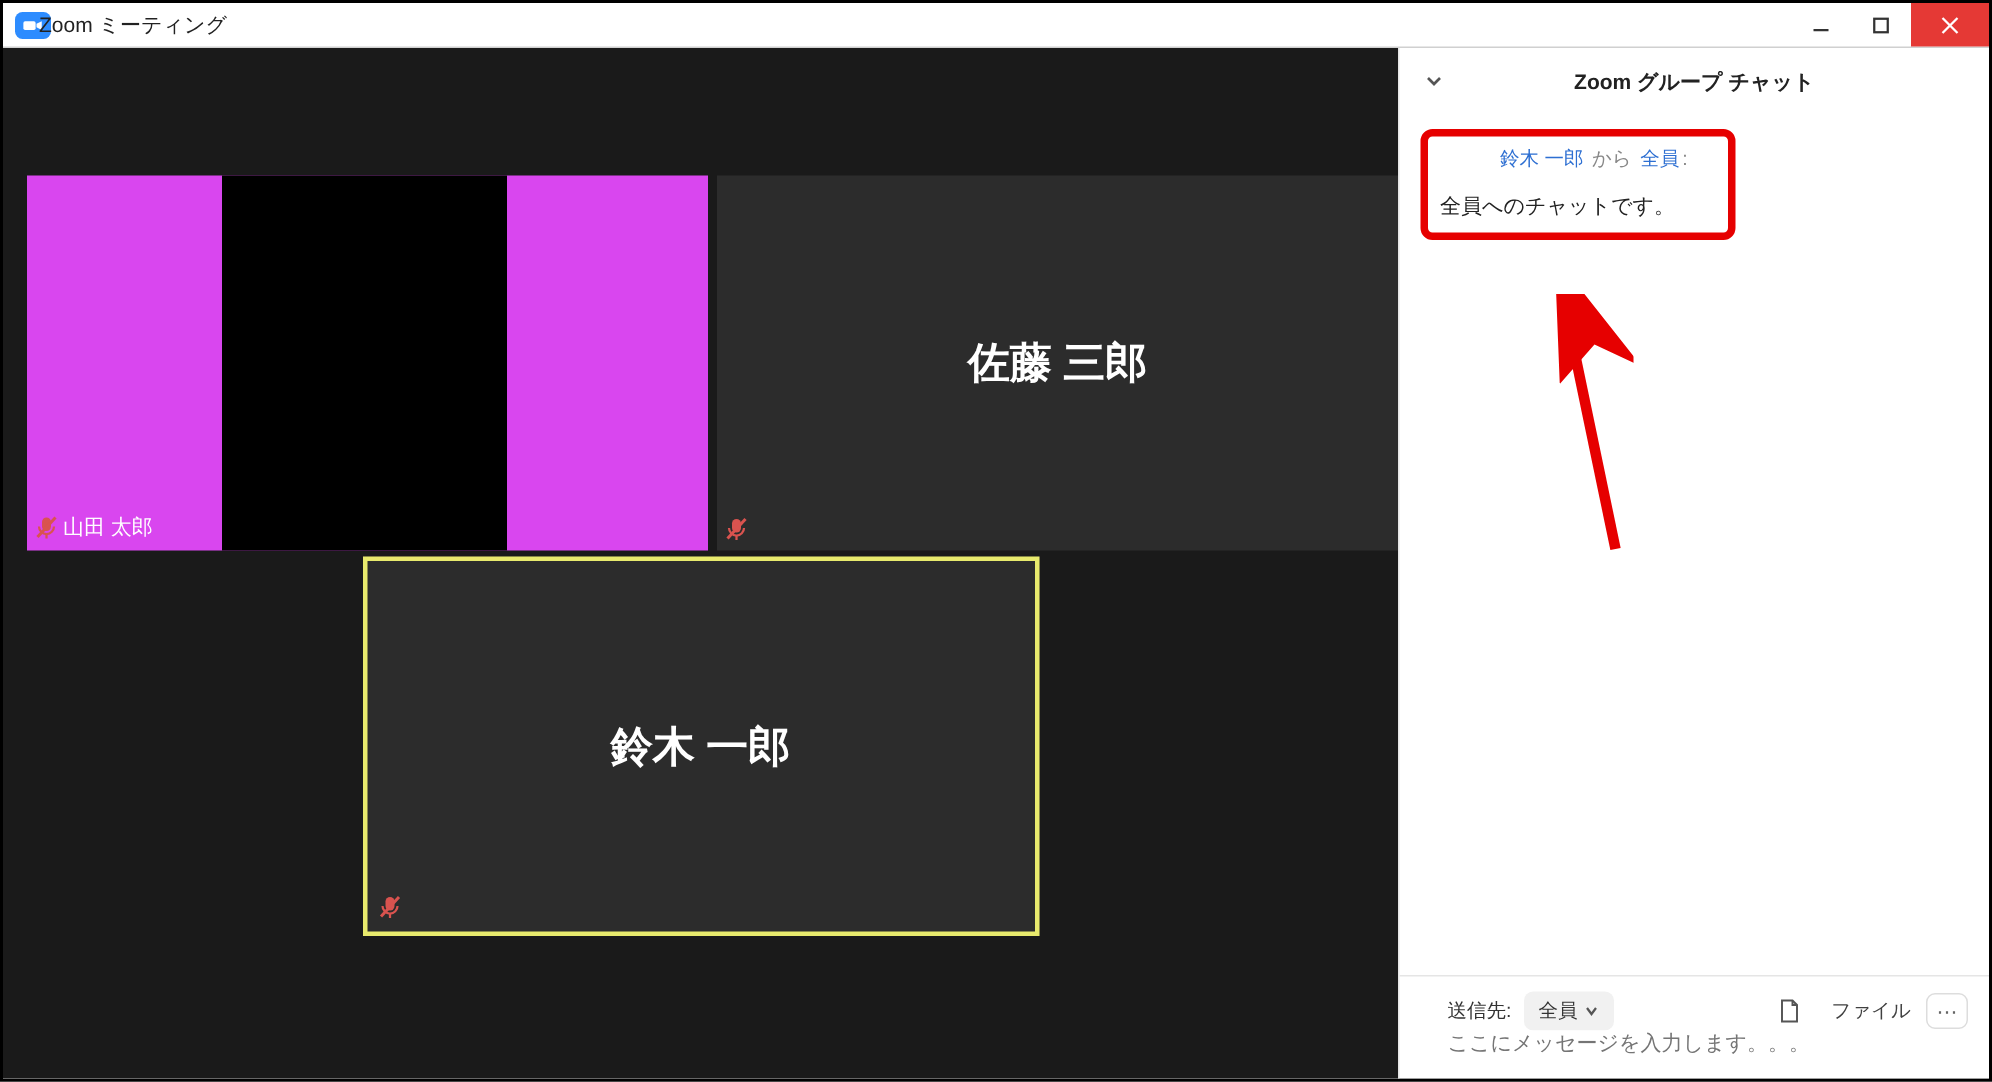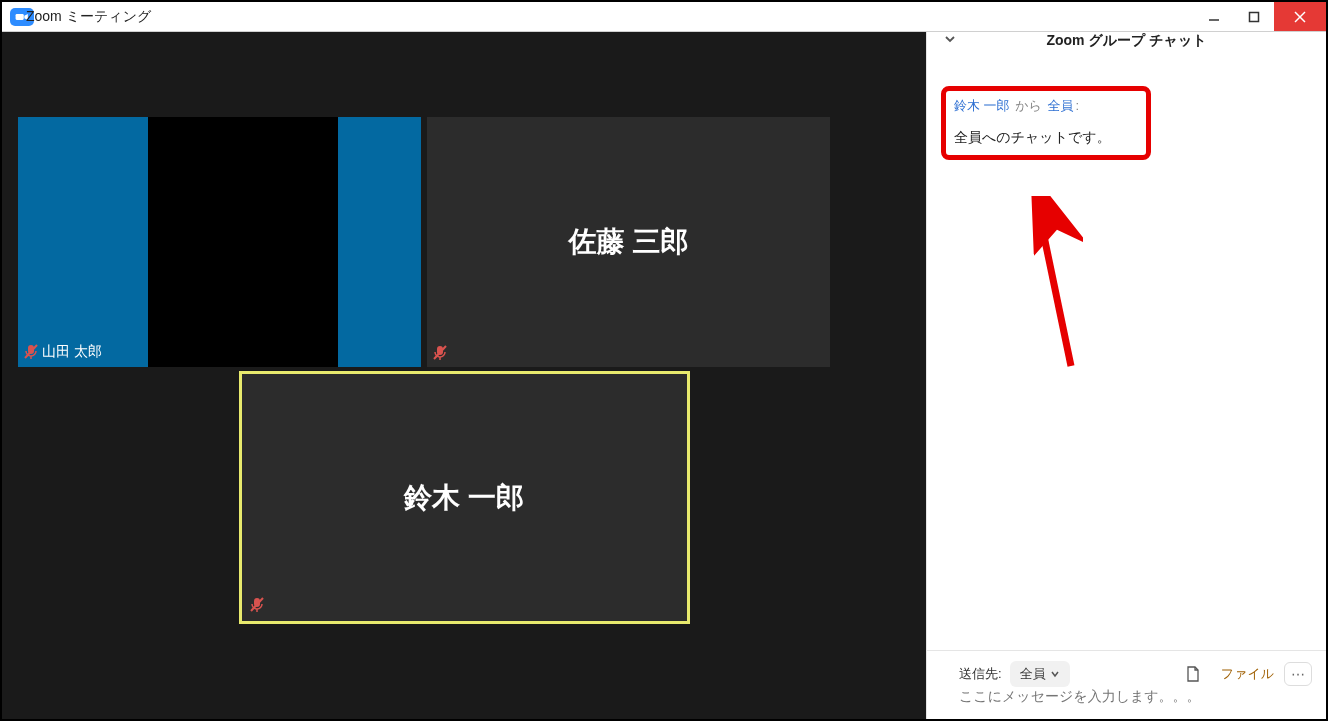--- a/index.html
+++ b/index.html
@@ -46,27 +46,27 @@
   }
   .video-area {
     flex: 1; background: #1a1a1a; position: relative;
     padding-top: 85px;
   }
   .video-row {
     display: flex; gap: 6px; justify-content: flex-start;
     margin-left: 16px;
   }
   .tile {
-    width: 403px; height: 250px;
+    width: 454px; height: 250px;
     background: #2c2c2c;
     position: relative;
     display: flex; align-items: center; justify-content: center;
   }
   .tile.dark-insert {
-    background: #0369a1;
+    background: #d946ef;
   }
   .tile .inner-black {
     position:absolute; left:130px; top:0; width:190px; height:100%; background:#000;
   }
   .tile-name {
     color: #fff; font-size: 28px; font-weight: bold;
   }
   .tile-label {
     position: absolute; left: 6px; bottom: 6px;
     color: #fff; font-size: 14px;
@@ -87,42 +87,42 @@
     position: relative;
     display: flex; align-items: center; justify-content: center;
   }
   
   .chat-panel {
     width: 400px; background: #fff;
     border-left: 1px solid #e5e5e5;
     display: flex; flex-direction: column;
   }
   .chat-header {
-    height: 46px; display: flex; 
+    height: 46px; display: flex; align-items: center;
     position: relative; border-bottom: 0px;
   }
   .chat-header .chev {
     margin-left: 16px; color: #555; font-size: 14px;
     cursor: pointer;
   }
   .chat-header .ch-title {
     position:absolute; left:0; right:0; text-align:center;
     font-size: 14px; font-weight: bold; color:#222;
     pointer-events:none;
   }
   .chat-messages {
     flex: 1; padding: 8px 14px; position: relative;
   }
   .msg-box {
     border: 5px solid #e60000;
     border-radius: 8px;
     padding: 6px 8px 8px 8px;
     width: 210px;
   }
-  .msg-from { font-size: 13px; }
+  .msg-from { font-size: 13px; margin-left: 40px; }
   .msg-from .sender { color: #2d6fd2; }
   .msg-from .mid { color: #888; margin: 0 2px; }
   .msg-from .receiver { color: #2d6fd2; }
   .msg-text { font-size: 14px; color: #222; margin-top: 14px; }
   
   .arrow {
     position: absolute; left: 96px; top: 118px;
     pointer-events: none;
   }
   
@@ -138,21 +138,21 @@
     background: #f1f1f1; border-radius: 6px;
     padding: 4px 10px; display: flex; align-items: center; gap: 4px;
     cursor: pointer;
     font-size: 13px;
   }
   .footer-right {
     margin-left: auto; display: flex; align-items: center; gap: 10px;
   }
   .file-btn {
     display: flex; align-items:center; gap:21px;
-    font-size:13px; color:#a16207; cursor:pointer;
+    font-size:13px; color:#404040; cursor:pointer;
   }
   .file-btn .file-icon {
     width:14px;height:16px;
   }
   .more-btn {
     border: 1px solid #ddd; border-radius: 6px;
     width: 28px; height: 24px;
     display:flex; align-items:center; justify-content:center;
     color:#666; cursor:pointer;
     font-size: 14px;

